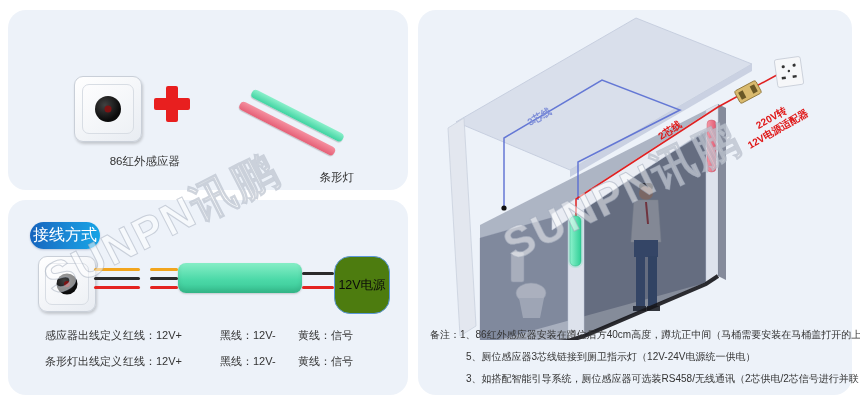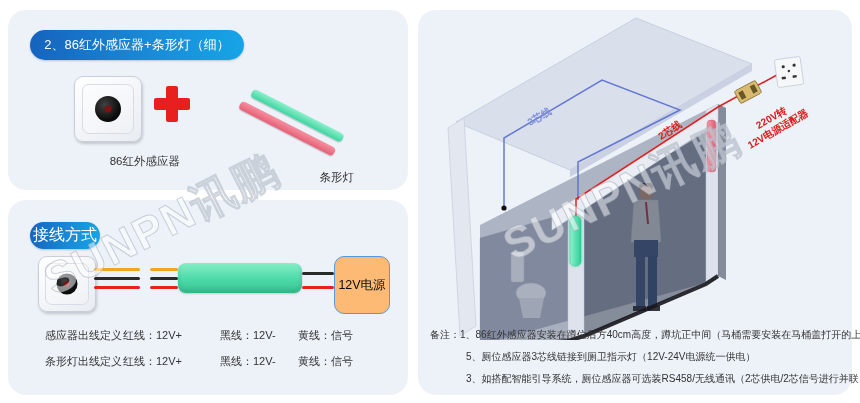--- a/index.html
+++ b/index.html
@@ -29,39 +29,38 @@
   #bar-pink{left:232px;top:90px;width:106px;transform:rotate(27deg);background:linear-gradient(180deg,#f590a0,#e55f76);box-shadow:0 1px 1px rgba(0,0,0,.2);}
 
   .caption{position:absolute;font-size:11.5px;color:#333;text-align:right;white-space:nowrap;}
   #cap-sensor{left:42px;top:144px;width:130px;}
   #cap-strip{left:236px;top:160px;width:110px;}
 
   .wire{position:absolute;height:3px;border-radius:1.5px;}
   .w-yellow{background:#f2a51d}.w-black{background:#2a2a2a}.w-red{background:#e42320}
 
   #led-strip{position:absolute;left:170px;top:63px;width:124px;height:30px;border-radius:8px;background:linear-gradient(180deg,#86eec6 0%,#4cd9a8 55%,#38c795 100%);box-shadow:inset 0 -4px 5px rgba(0,0,0,.10),0 1px 2px rgba(0,0,0,.18);}
-  #power-box{position:absolute;left:326px;top:56px;width:54px;height:56px;background:#fdba74;border:1.5px solid #5c98da;border-radius:10px;display:flex;align-items:center;justify-content:center;font-size:12.5px;color:#0a0a0a;white-space:nowrap;}
+  #power-box{position:absolute;left:326px;top:56px;width:54px;height:56px;background:#4d7c0f;border:1.5px solid #5c98da;border-radius:16px;display:flex;align-items:center;justify-content:center;font-size:12.5px;color:#0a0a0a;white-space:nowrap;}
 
   .defrow{position:absolute;left:37px;width:360px;height:16px;font-size:11px;color:#333;white-space:nowrap;text-align:right;}
   .defrow span{position:absolute;top:0;}
   .defrow .c0{left:0}.defrow .c1{left:78px}.defrow .c2{left:175px}.defrow .c3{left:253px}
   #defrow-0{top:128px}#defrow-1{top:154px}
 
   #scene-svg{position:absolute;left:0;top:0;}
   .notes{position:absolute;left:12px;top:314px;width:420px;font-size:10px;color:#333;line-height:22px;white-space:nowrap;}
   .notes .indent{padding-left:36px;}
   .wm-overlay{position:absolute;left:0;top:0;pointer-events:none;z-index:6;}
 </style>
 </head>
 <body>
 
 <div id="screen">
 
   <div class="panel" id="panel-parts">
-    <div class="pill" id="pill1">2、86红外感应器+条形灯（细）</div>
 
     <div class="sensor" id="sensor1" style="left:66px;top:66px;width:66px;height:64px;">
       <div class="inner"></div>
       <div class="lens" style="width:26px;height:26px;"></div>
       <div class="dot" style="width:7px;height:7px;"></div>
     </div>
 
     <div id="plus">
       <div class="ph"></div>
       <div class="pv"></div>

